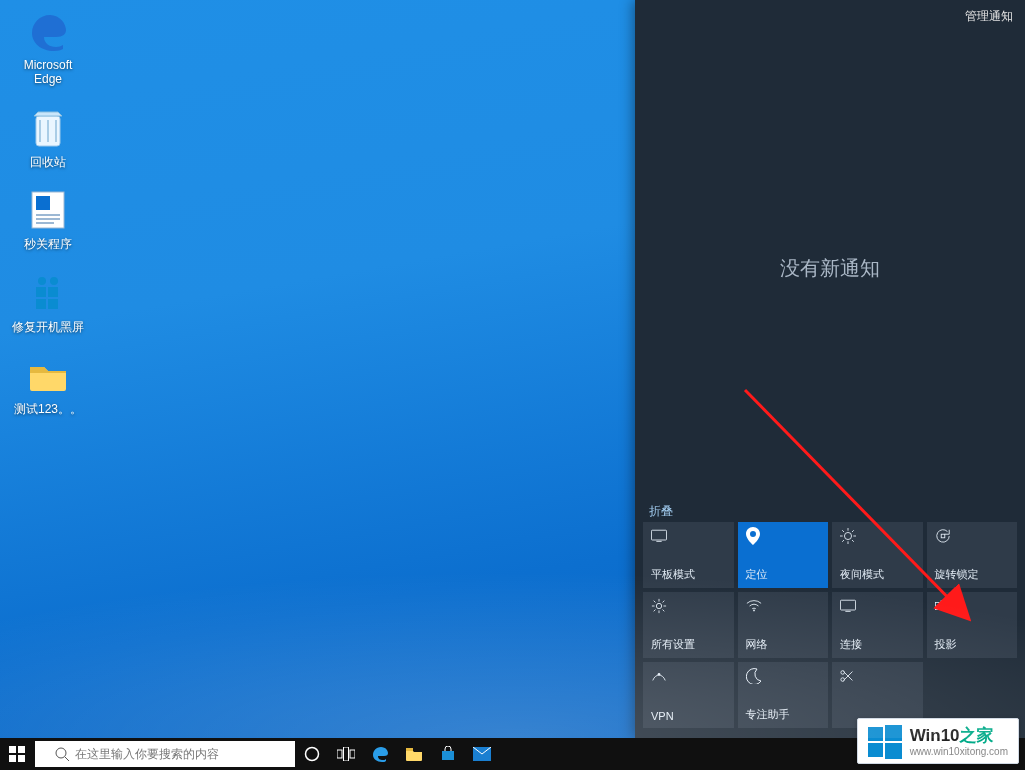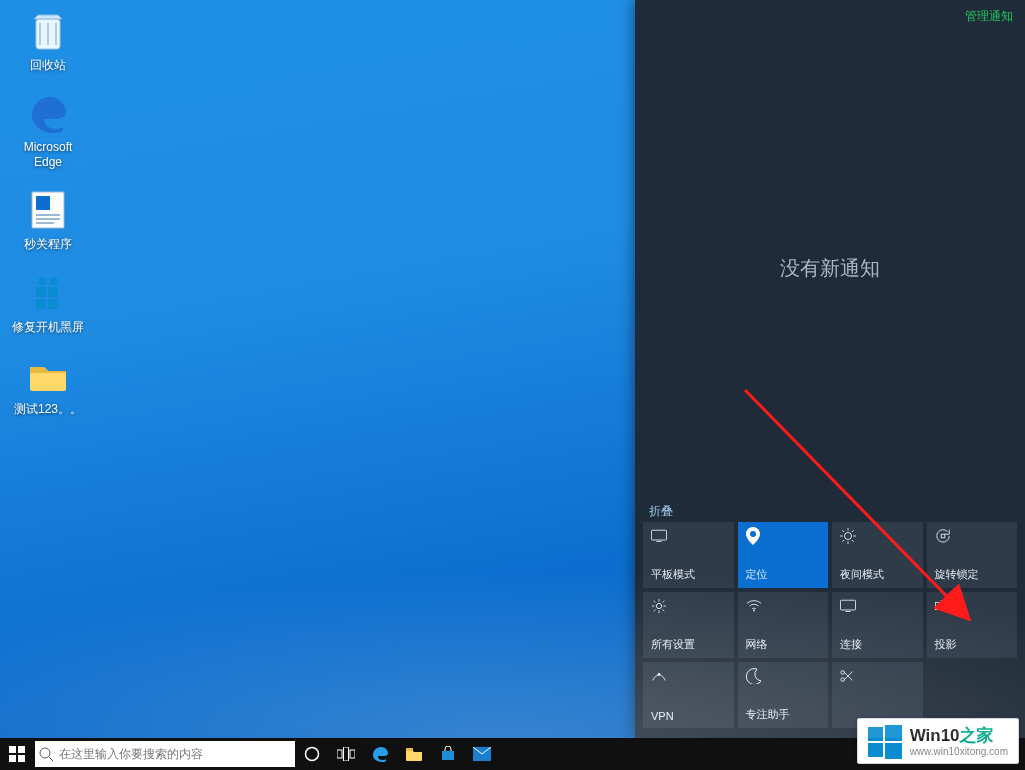--- a/index.html
+++ b/index.html
@@ -17,37 +17,37 @@
 
   
   .icons { position:absolute; top:8px; left:10px; display:flex; flex-direction:column; gap:18px; }
   .dicon { width:76px; display:flex; flex-direction:column; align-items:center; gap:4px; cursor:default; }
   .dicon .graphic { width:46px; height:46px; display:flex; align-items:center; justify-content:center; }
   .dicon .label { color:#fff; font-size:12px; text-align:center; text-shadow:0 1px 3px rgba(0,0,0,0.6); line-height:1.2; white-space:pre-line;}
 
   
   .panel { position:absolute; right:0; top:0; bottom:32px; width:390px;
     background:#1f2b38; box-shadow:-2px 0 12px rgba(0,0,0,0.4); color:#cfd8e3; }
-  .panel .manage { position:absolute; top:8px; right:12px; font-size:12px; color:#22c55e; cursor:pointer; }
+  .panel .manage { position:absolute; top:8px; right:12px; font-size:12px; color:#e5e5e5; cursor:pointer; }
   .panel .empty { position:absolute; top:255px; left:0; right:0; text-align:center; color:#aab7c6; font-size:20px;}
   .panel .collapse { position:absolute; bottom:218px; left:14px; font-size:12px; color:#9fc9ec; cursor:pointer;}
   .quick { position:absolute; left:8px; right:8px; bottom:10px; display:grid; grid-template-columns:repeat(4,1fr); grid-auto-rows:66px; gap:4px; }
   .qa { background:#2f3b49; display:flex; flex-direction:column; justify-content:space-between; padding:6px 8px; cursor:pointer; }
   .qa.active { background:#0a6fd1; }
   .qa .ic { width:16px; height:16px; display:flex; align-items:center;}
   .qa .lab { font-size:11px; color:#e4edf6; }
   .qa.blank { background:transparent; cursor:default;}
 
   
   .arrow { position:absolute; top:380px; right:30px; width:260px; height:260px; pointer-events:none;}
 
   
   .taskbar { position:absolute; left:0; right:0; bottom:0; height:32px; background:#101010; display:flex; align-items:center; color:#fff;}
   .start { width:34px; height:32px; display:flex; align-items:center; justify-content:center; cursor:pointer;}
-  .search { height:26px; width:260px; background:#fff; display:flex; align-items:center; padding:0 4px; margin-left:1px;text-decoration:underline;}
+  .search { height:26px; width:260px; background:#fff; display:flex; align-items:center; padding:0 20px; margin-left:1px;text-decoration:underline;}
   .search svg{margin-right:6px; flex-shrink:0;}
   .search span{ color:#777; font-size:12px; }
   .tbtn { width:34px; height:32px; display:flex; align-items:center; justify-content:center; cursor:pointer;}
   .filler{flex:1;}
   .tray{display:flex; align-items:center; gap:6px; padding-right:4px;}
   .tray .tbtn{width:26px;}
 
   
   .watermark{ position:absolute; right:6px; bottom:6px; background:#fff; padding:6px 10px 4px; border:1px solid #cfd8e3; box-shadow:0 1px 4px rgba(0,0,0,0.3); display:flex; align-items:center; gap:8px; border-radius:2px;}
   .watermark .txt{display:flex; flex-direction:column; line-height:1.15;}
@@ -59,36 +59,36 @@
 </style>
 </head>
 <body>
 
 <div class="desktop">
 
   <div class="icons">
     <div class="dicon">
       <div class="graphic">
         <svg width="44" height="44" viewBox="0 0 44 44">
+          <path d="M6 24c0-10 8-18 18-18s16 9 16 15c0 4-3 7-10 7H18c0 6 5 10 12 10 3 0 5-1 7-2v4c-2 1-5 2-9 2C15 42 6 34 6 24z" fill="#1f6fd4"></path>
+        </svg>
+      </div>
+      <div class="label">Microsoft
+Edge</div>
+    </div>
+
+    <div class="dicon">
+      <div class="graphic">
+        <svg width="44" height="44" viewBox="0 0 44 44">
           <rect x="10" y="10" width="24" height="30" rx="3" fill="#eaf6ff" stroke="#9ec9ea"></rect>
           <path d="M8 10 L36 10 L32 6 L12 6Z" fill="#c9e6fb" stroke="#8bbede"></path>
           <path d="M14 14v22M22 14v22M30 14v22" stroke="#aacde6" stroke-width="2"></path>
         </svg>
       </div>
       <div class="label">回收站</div>
-    </div>
-
-    <div class="dicon">
-      <div class="graphic">
-        <svg width="44" height="44" viewBox="0 0 44 44">
-          <path d="M6 24c0-10 8-18 18-18s16 9 16 15c0 4-3 7-10 7H18c0 6 5 10 12 10 3 0 5-1 7-2v4c-2 1-5 2-9 2C15 42 6 34 6 24z" fill="#1f6fd4"></path>
-        </svg>
-      </div>
-      <div class="label">Microsoft
-Edge</div>
     </div>
 
 
     <div class="dicon">
       <div class="graphic">
         <svg width="44" height="44" viewBox="0 0 44 44">
           <rect x="6" y="4" width="32" height="36" fill="#fff" stroke="#9cb8d4"></rect>
           <rect x="10" y="8" width="14" height="14" fill="#0a6fd1"></rect>
           <rect x="10" y="26" width="24" height="2" fill="#9cb8d4"></rect>
           <rect x="10" y="30" width="24" height="2" fill="#9cb8d4"></rect>

